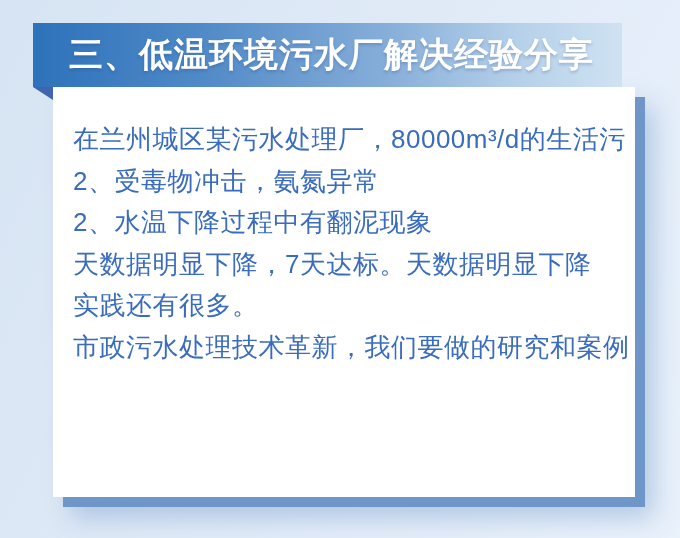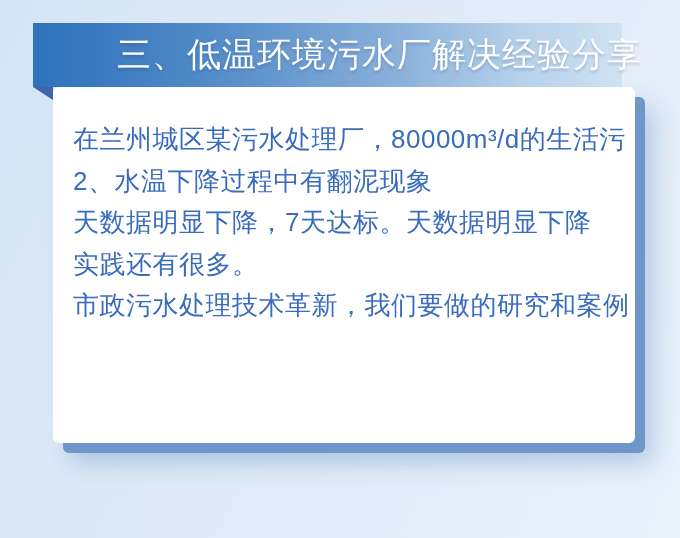--- a/index.html
+++ b/index.html
@@ -27,47 +27,45 @@
     background: linear-gradient(90deg, #2d72ba 0%, #4f89c7 28%, #86aed9 60%, #b5d0e9 82%, #cfe2f2 100%);
     display: flex;
     align-items: center;
     padding-left: 36px;
     box-sizing: border-box;
     z-index: 3;
   }
   .banner-title {
     color: #ffffff;
     font-size: 34px;
-    font-weight: normal;
+    font-weight: bold;
     letter-spacing: 1px;
     white-space: nowrap;
     text-shadow: 0 2px 3px rgba(30, 60, 120, 0.25);
-    margin-left: 48px;
   }
   .fold {
     position: absolute;
     left: 33px;
     top: 87px;
     width: 20px;
     height: 13px;
     background: #4064ae;
     clip-path: polygon(0 0, 100% 0, 100% 100%);
     z-index: 2;
   }
   .card {
     position: absolute;
     left: 53px;
     top: 87px;
     width: 582px;
-    height: 356px;
+    height: 410px;
     background: #ffffff;
     box-shadow: 10px 10px 0 0 #6e96c8, 18px 20px 24px rgba(110, 150, 200, 0.45);
     z-index: 1;
     box-sizing: border-box;
-    border-radius: 6px;
   }
   .card-text {
     padding: 32px 18px 0 20px;
   }
   .text-line {
     color: #3a6cbe;
     font-size: 26px;
     line-height: 41.5px;
     height: 41.5px;
     white-space: nowrap;
@@ -81,20 +79,21 @@
 
   <div class="banner">
     <span class="banner-title">三、低温环境污水厂解决经验分享</span>
   </div>
 
   <div class="fold"></div>
 
   <div class="card">
     <div class="card-text">
       <div class="text-line">在兰州城区某污水处理厂，80000m³/d的生活污</div>
+      <div class="text-line">2、受毒物冲击，氨氮异常</div>
       <div class="text-line">2、水温下降过程中有翻泥现象</div>
       <div class="text-line">天数据明显下降，7天达标。天数据明显下降</div>
       <div class="text-line">实践还有很多。</div>
       <div class="text-line">市政污水处理技术革新，我们要做的研究和案例</div>
     </div>
   </div>
 
 </div>
 
 </body></html>

